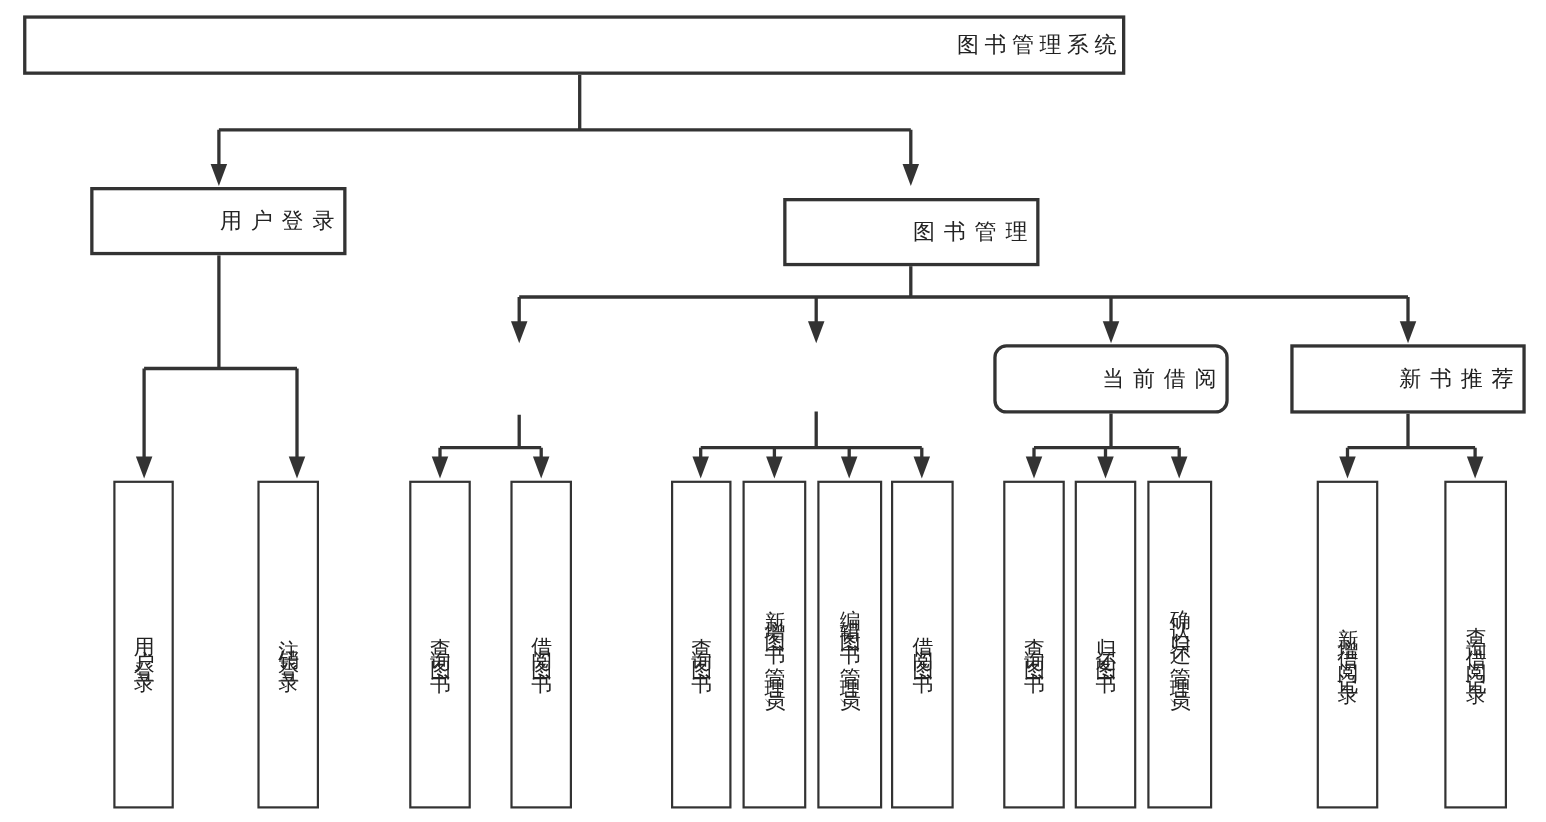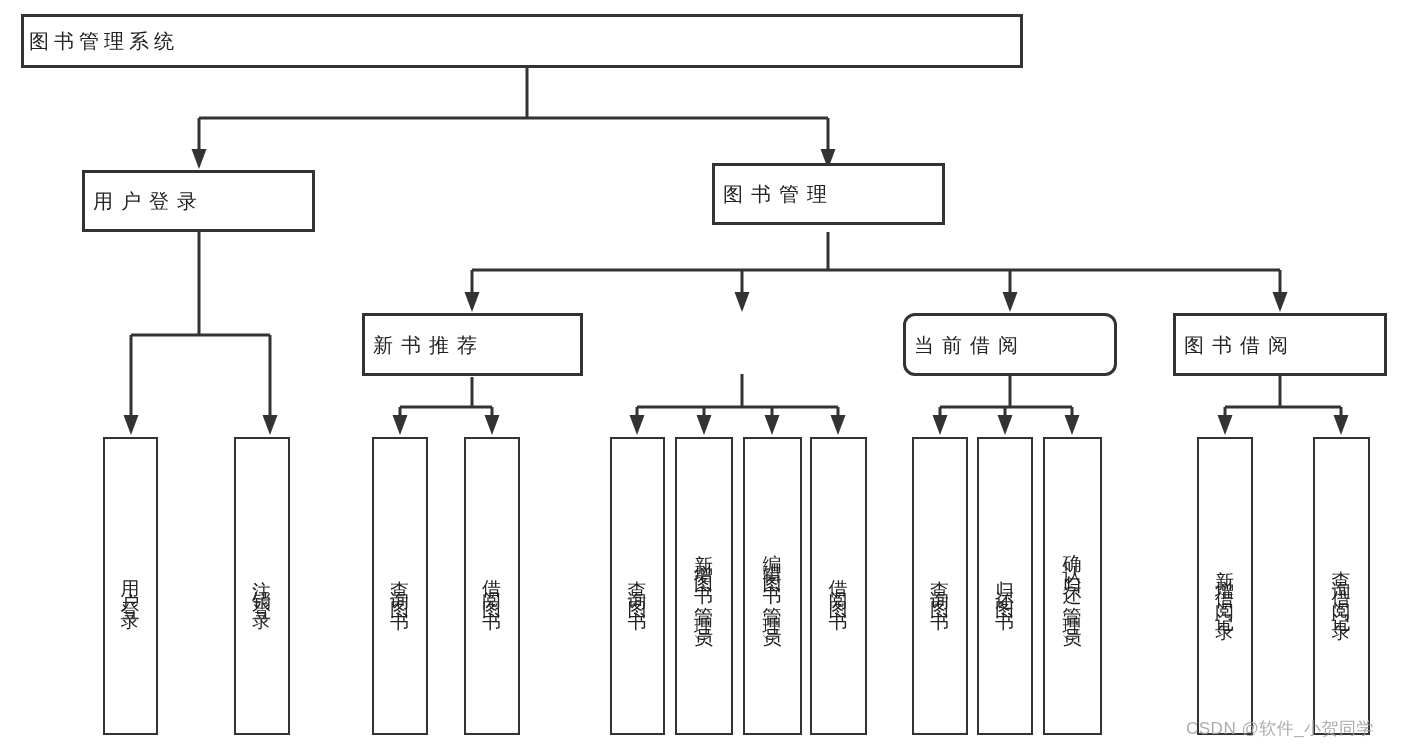--- a/index.html
+++ b/index.html
@@ -17,21 +17,21 @@
     left: 0; top: 0;
     z-index: 0;
   }
   .node {
     position: absolute;
     box-sizing: border-box;
     background: #ffffff;
     border: 3px solid #333333;
     display: flex;
     align-items: center;
-    justify-content: flex-start;
+    justify-content: flex-end;
     z-index: 2;
     font-size: 20px;
     letter-spacing: 8px;
     padding-left: 8px; 
     line-height: 1;
     white-space: nowrap;
   }
   .node.root { letter-spacing: 5px; padding-left: 5px; }
   .leaf {
     position: absolute;
@@ -105,32 +105,29 @@
     </g>
   </svg>
 
   <div class="node root" style="left:21px; top:14px; width:1002px; height:54px;">
     <span>图书管理系统</span>
   </div>
 
   <div class="node" style="left:82px; top:170px; width:233px; height:62px;">
     <span>用户登录</span>
   </div>
-  <div class="node" style="left:712px; top:163px; width:233px; height:62px;">
+  <div class="node" style="left:712px; top:180px; width:233px; height:62px;">
     <span>图书管理</span>
   </div>
 
-  <div class="node" style="left:362px; top:313px; width:221px; height:63px;">
-    <span>新书推荐</span>
-  </div>
   <div class="node" style="left:903px; top:313px; width:214px; height:63px;border-radius:12px;">
     <span>当前借阅</span>
   </div>
   <div class="node" style="left:1173px; top:313px; width:214px; height:63px;">
-    <span>图书借阅</span>
+    <span>新书推荐</span>
   </div>
 
   <div class="leaf" style="left:103px; width:55px;">
     <span>用户登录</span>
   </div>
   <div class="leaf" style="left:234px; width:56px;">
     <span>注销登录</span>
   </div>
   <div class="leaf" style="left:372px; width:56px;">
     <span>查询图书</span>
@@ -159,15 +156,14 @@
   <div class="leaf" style="left:1043px; width:59px;">
     <span>确认归还（管理员）</span>
   </div>
   <div class="leaf" style="left:1197px; width:56px;">
     <span>新增借阅记录</span>
   </div>
   <div class="leaf" style="left:1313px; width:57px;">
     <span>查询借阅记录</span>
   </div>
 
-  <div class="watermark">CSDN @软件_小贺同学</div>
 
 </div>
 
 </body></html>

